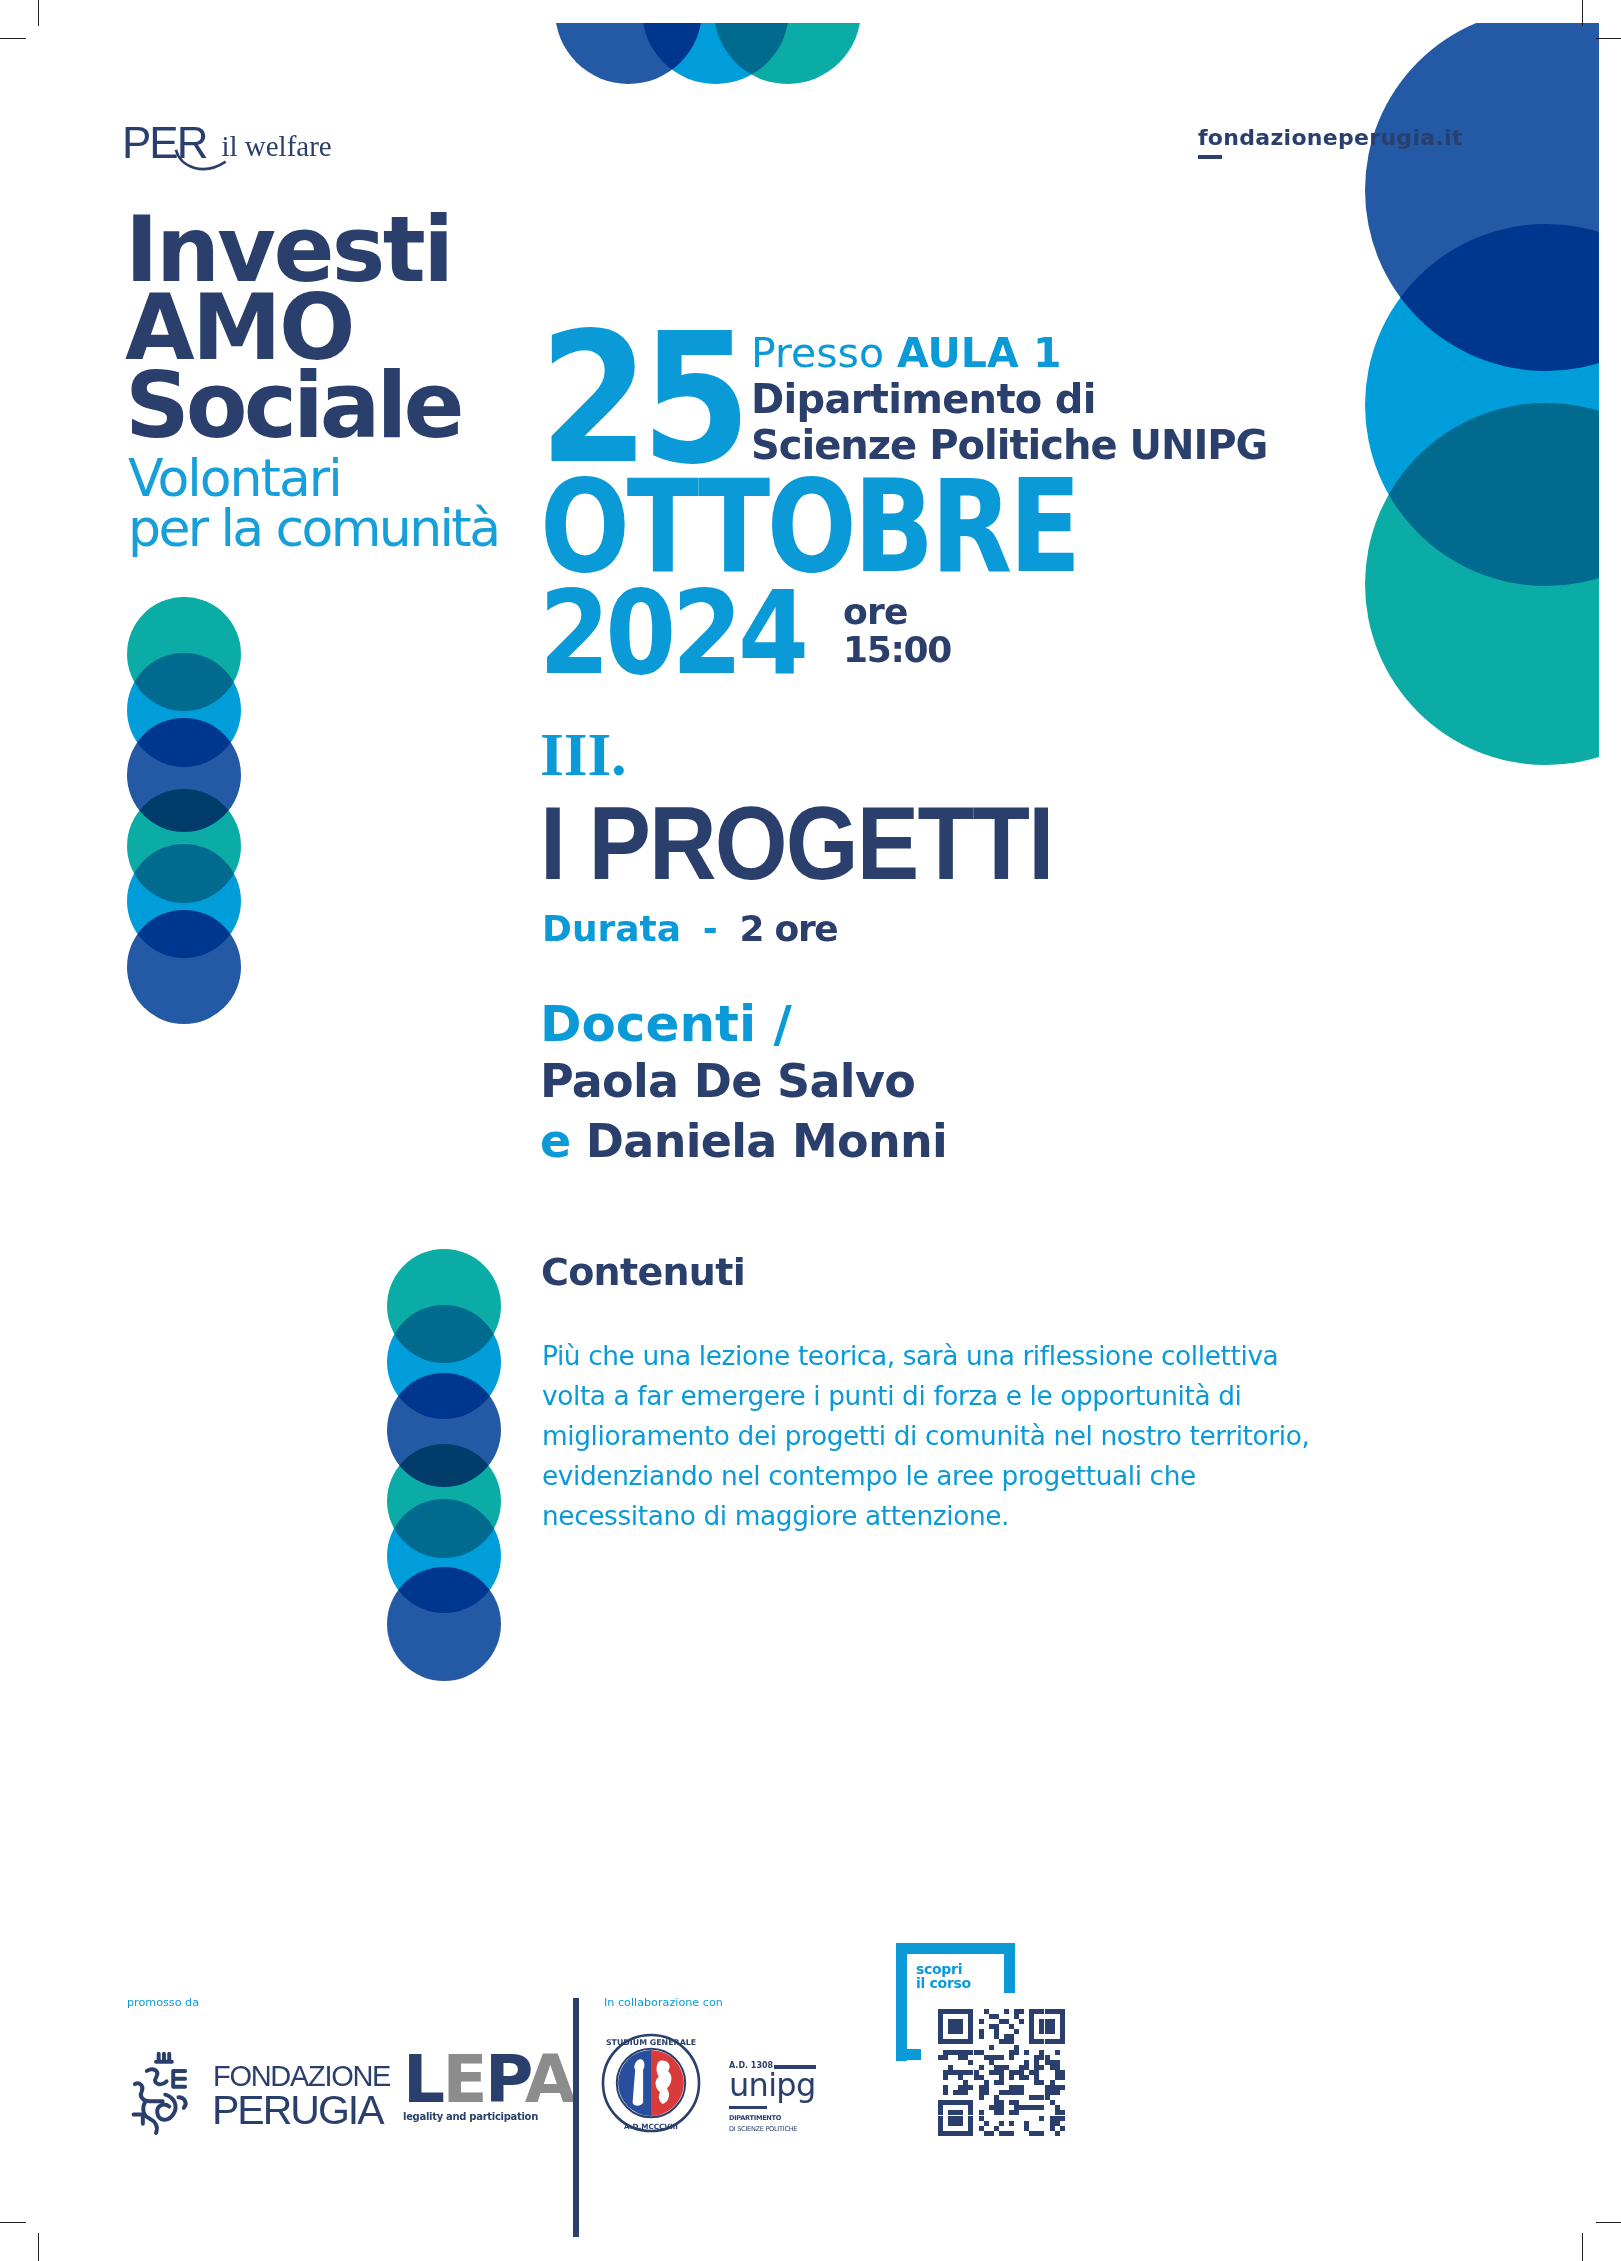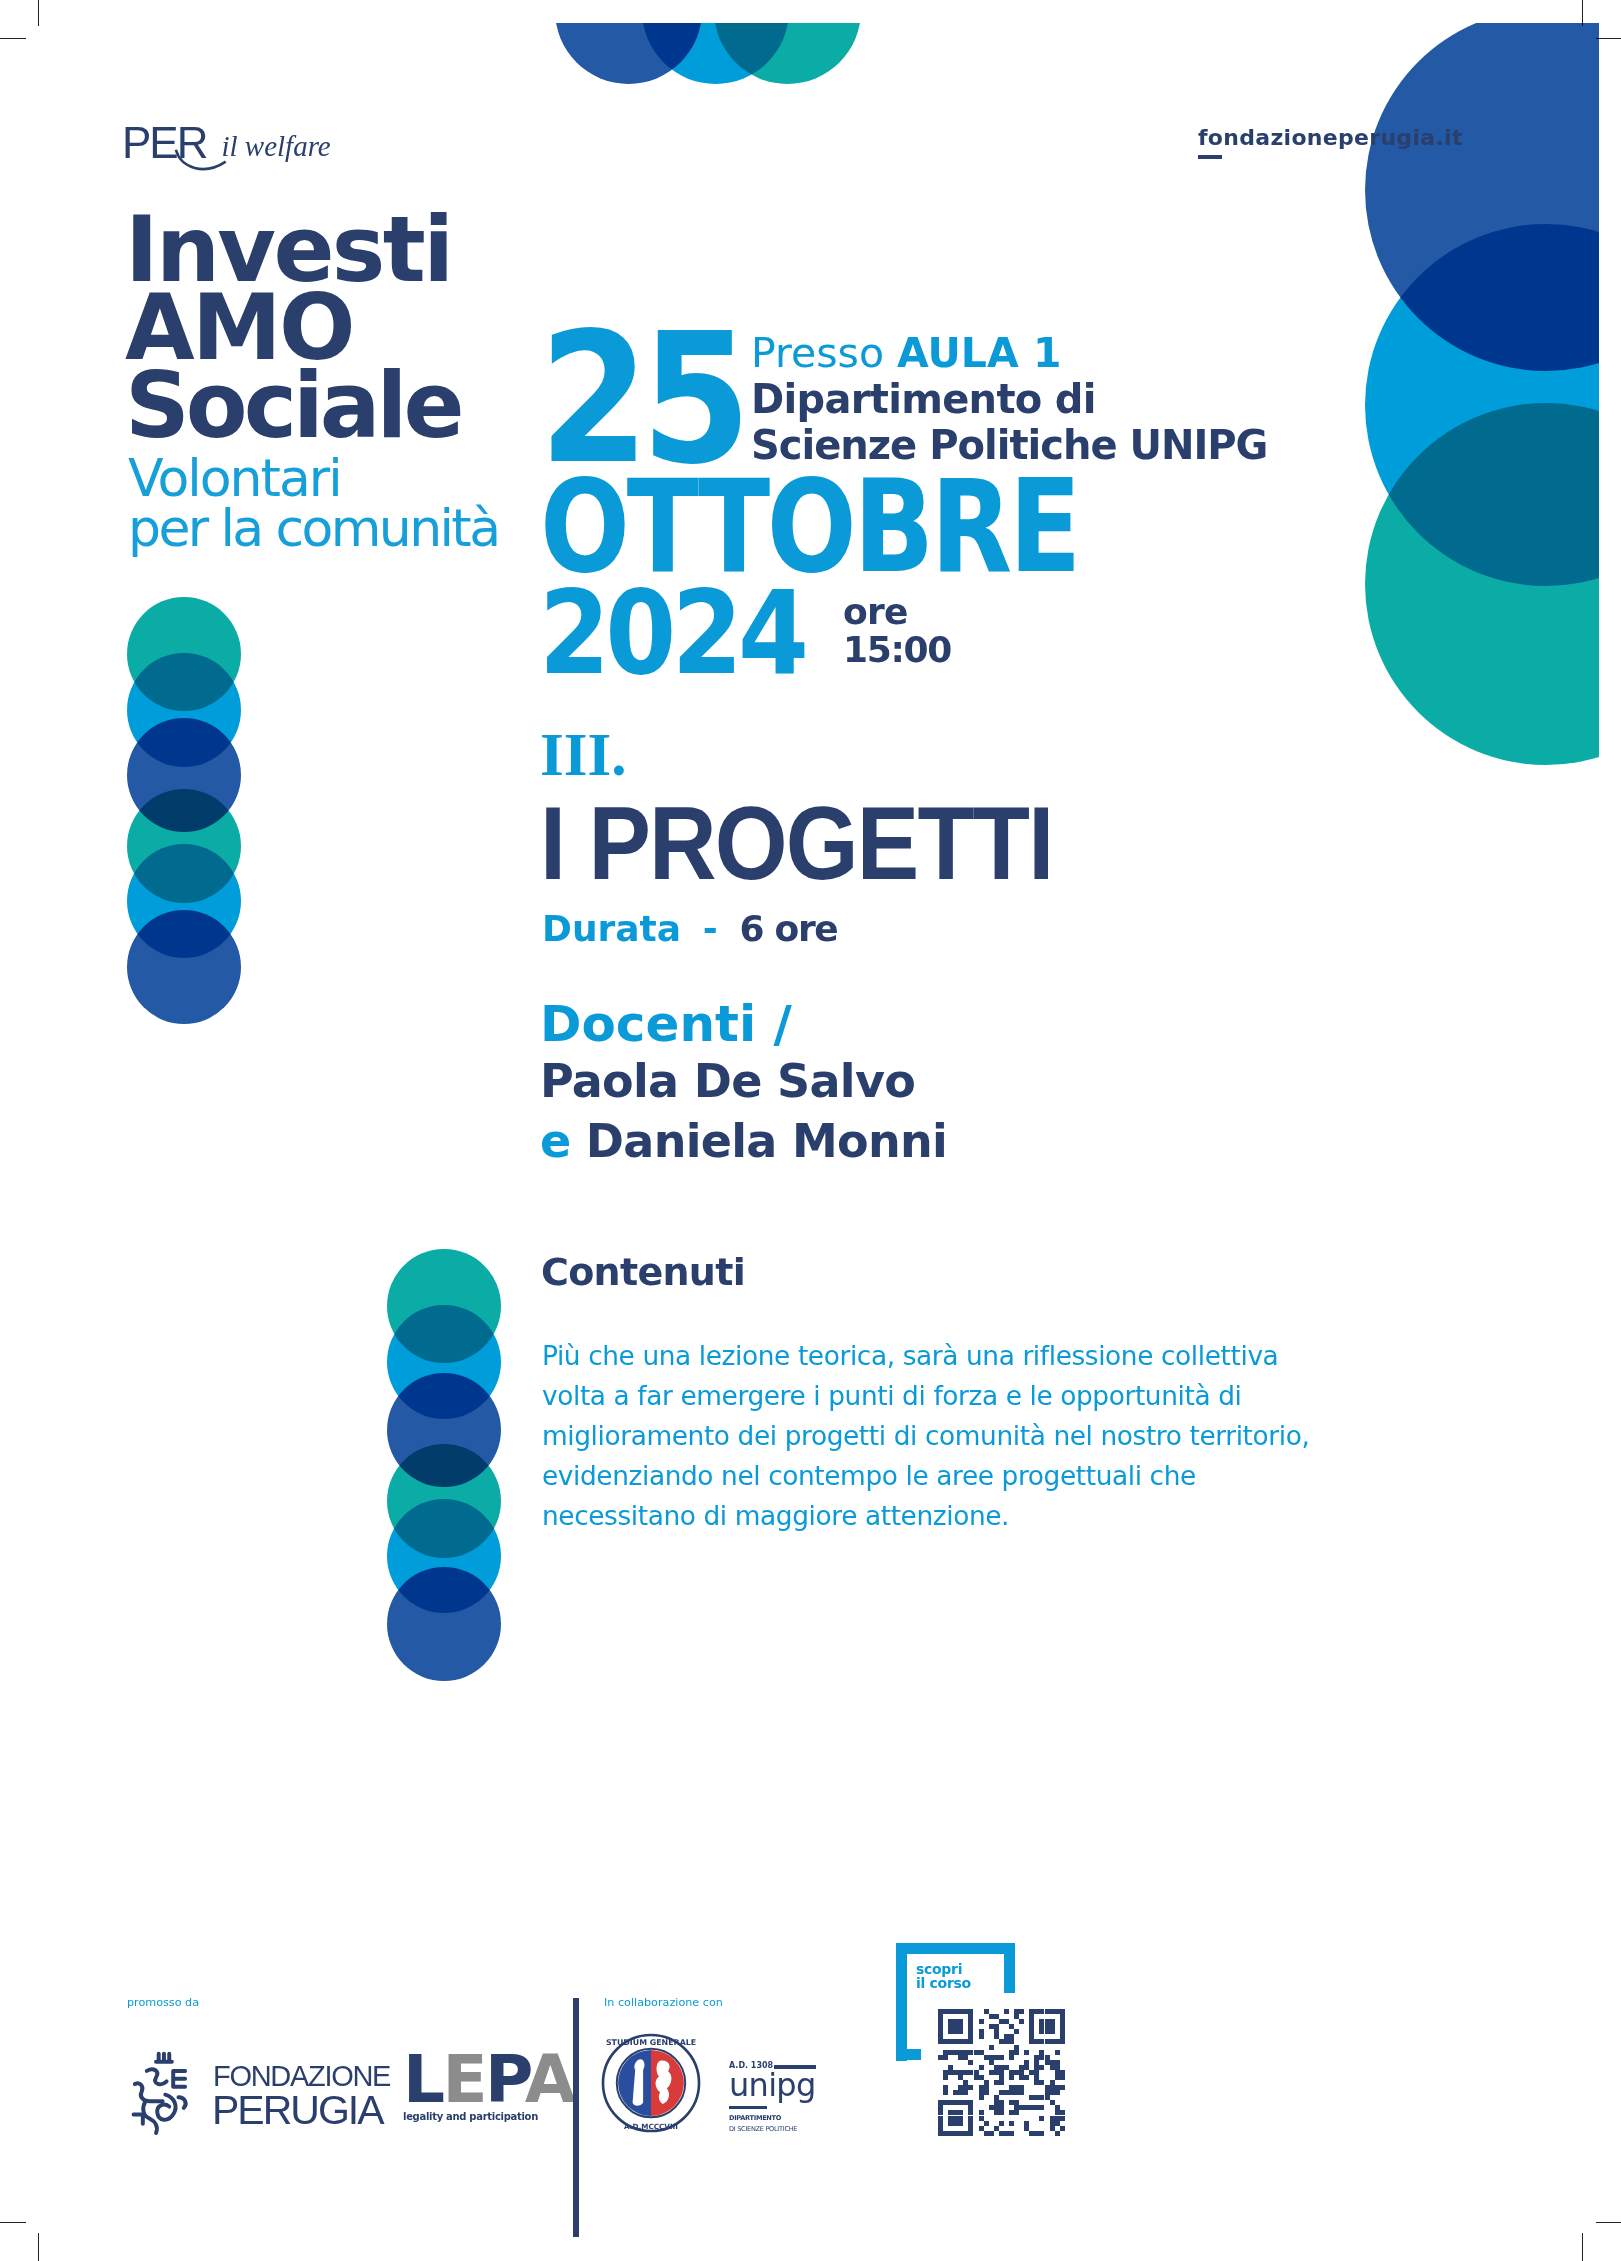--- a/index.html
+++ b/index.html
@@ -39,21 +39,21 @@
   <div class="circle c-dark" style="left:44px;top:-14px;width:362px;height:362px;"></div>
   <div class="circle c-mid" style="left:44px;top:201px;width:362px;height:362px;"></div>
   <div class="circle c-teal" style="left:44px;top:380px;width:362px;height:362px;"></div>
 </div>
 
 <div class="abs nowrap navy" style="left:122px;top:120px;height:46px;">
   <span style="font-family:'Liberation Sans',sans-serif;font-size:44px;font-weight:400;letter-spacing:-2px;vertical-align:top;line-height:46px;">PER</span>
   <svg width="59" height="40" style="position:absolute;left:46px;top:14.5px;" viewBox="0 0 90 60">
       <path d="M12 22 C 20 50, 55 62, 88 40" stroke="#2A3F6C" stroke-width="4" fill="none"></path>
     </svg>
-  <span style="font-family:'Liberation Serif',serif;font-style:italic;font-size:29px;margin-left:12px;vertical-align:top;line-height:52px;text-align:center;">il welfare</span>
+  <span style="font-family:'Liberation Serif',serif;font-size:29px;margin-left:12px;vertical-align:top;line-height:52px;text-align:center;">il welfare</span>
 </div>
 
 <div class="abs navy nowrap" style="left:1198px;top:125px;z-index:5;">
   <span style="font-family:'DejaVu Sans',sans-serif;font-weight:bold;font-size:22px;letter-spacing:0.3px;display:block;line-height:26.4px;">fondazioneperugia.it</span>
   <div style="width:24px;height:4.6px;background:#2A3F6C;margin-top:3.3px;"></div>
 </div>
 
 <div class="abs navy nowrap" style="left:125px;top:211px;font-family:'DejaVu Sans',sans-serif;font-weight:bold;">
   <div style="font-size:90px;line-height:78px;letter-spacing:-2.6px;">Investi</div>
   <div style="font-size:90px;line-height:78px;letter-spacing:-2.6px;">AMO</div>
@@ -95,21 +95,21 @@
   <div style="font-size:36px;line-height:38px;letter-spacing:-1.3px;">15:00</div>
 </div>
 
 <div class="abs sky nowrap" style="left:540px;top:724px;font-family:'Liberation Serif',serif;font-weight:bold;font-size:61px;line-height:61px;">III.</div>
 <div class="abs navy nowrap" style="left:540px;top:791px;font-family:'Liberation Sans',sans-serif;font-weight:bold;font-size:104px;line-height:104px;">
   <span class="sx" style="transform:scaleX(0.9);letter-spacing:-2px;">I PROGETTI</span>
 </div>
 <div class="abs nowrap" style="left:542px;top:906px;font-family:'DejaVu Sans',sans-serif;font-weight:bold;font-size:36px;line-height:46px;">
   <span class="sky">Durata</span>
   <span class="sky" style="margin:0 9.2px;">-</span>
-  <span class="navy" style="letter-spacing:-1.3px;">6 ore</span>
+  <span class="navy" style="letter-spacing:-1.3px;">2 ore</span>
 </div>
 <div class="abs sky nowrap" style="left:540px;top:991px;font-family:'DejaVu Sans',sans-serif;font-weight:bold;font-size:50px;line-height:66px;">Docenti /</div>
 <div class="abs navy nowrap" style="left:540px;top:1051px;font-family:'DejaVu Sans',sans-serif;font-weight:bold;font-size:46px;line-height:61px;letter-spacing:-0.7px;">Paola De Salvo</div>
 <div class="abs nowrap" style="left:540px;top:1111px;font-family:'DejaVu Sans',sans-serif;font-weight:bold;font-size:46px;line-height:61px;letter-spacing:-0.7px;">
   <span class="sky">e</span>
   <span class="navy">Daniela Monni</span>
 </div>
 
 <div class="abs" style="left:387px;top:1249px;width:114px;height:436px;">
   <div class="circle c-teal" style="left:0;top:0;width:114px;height:114px;"></div>

